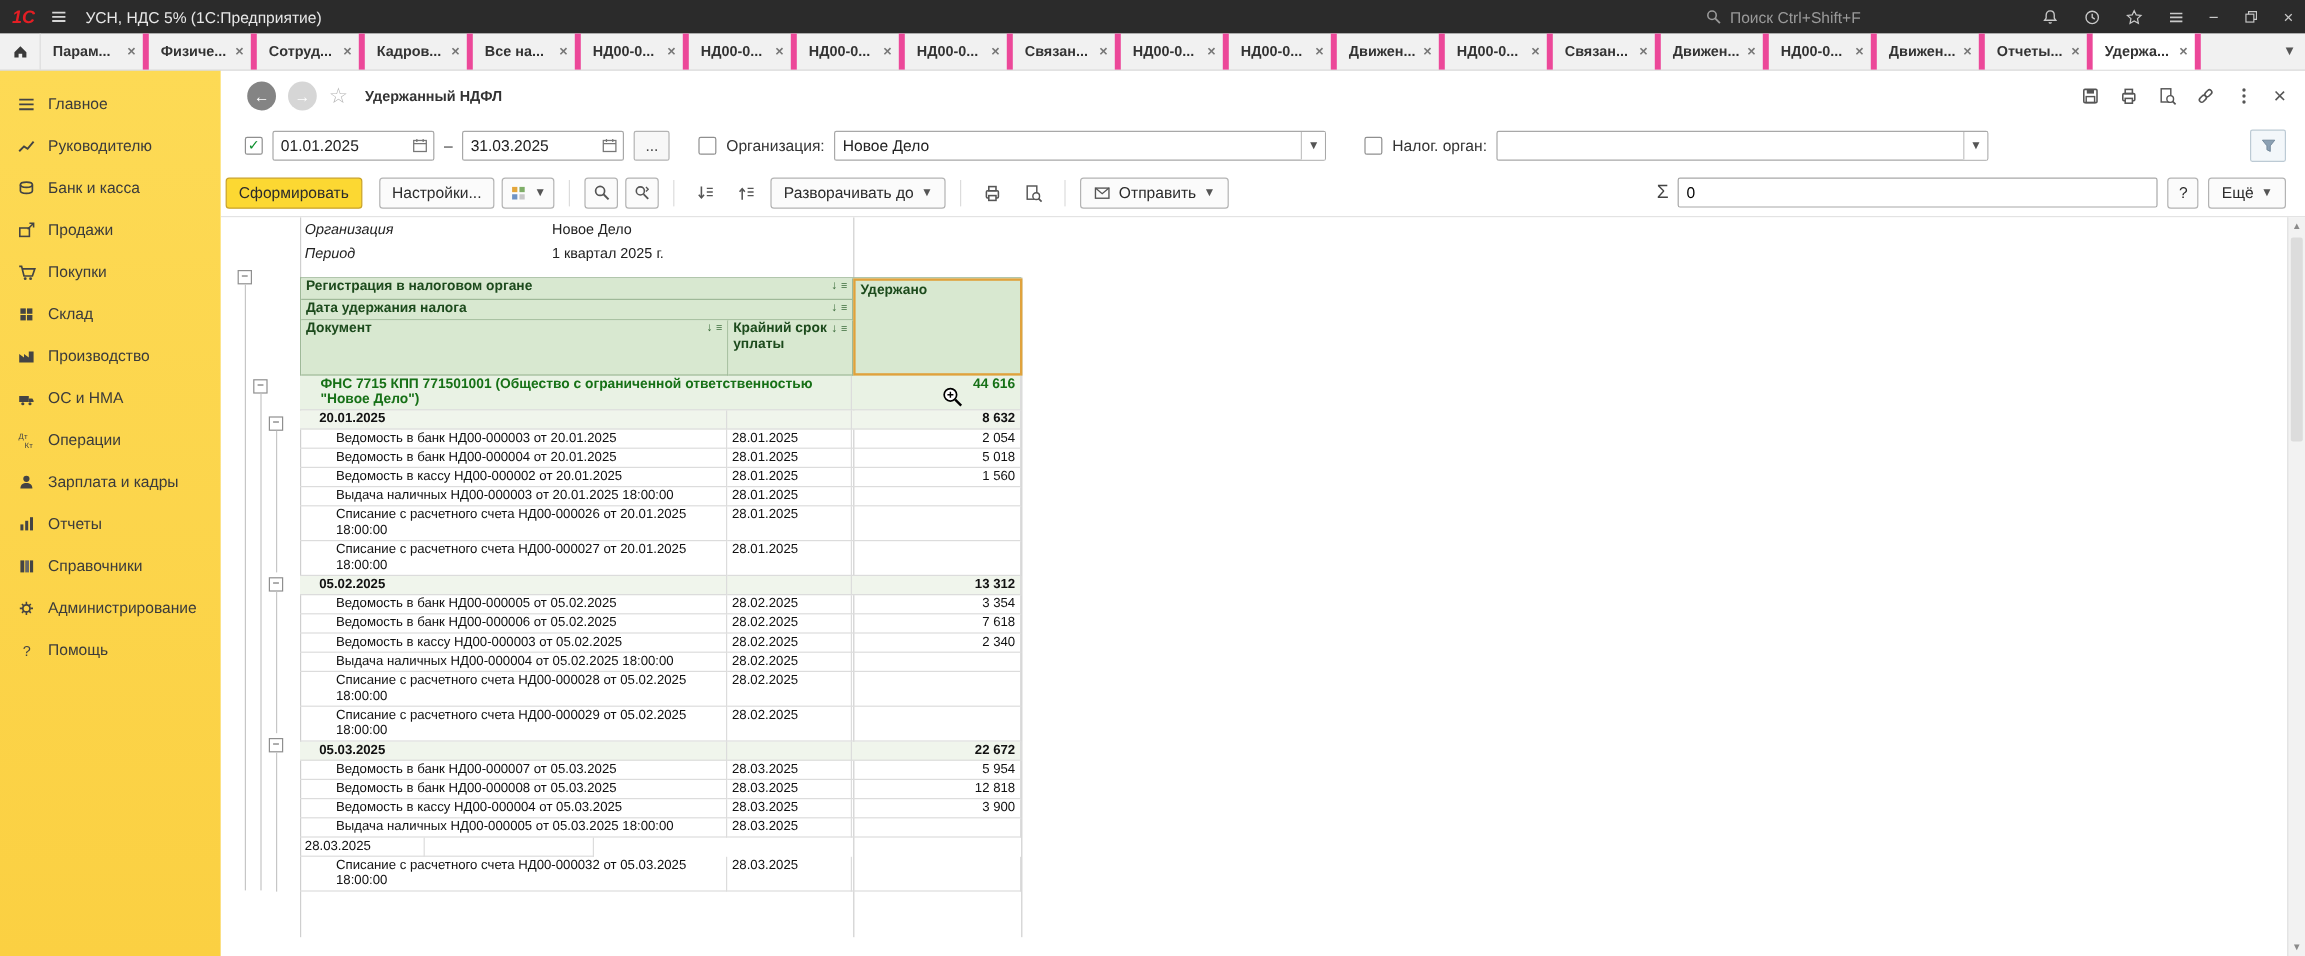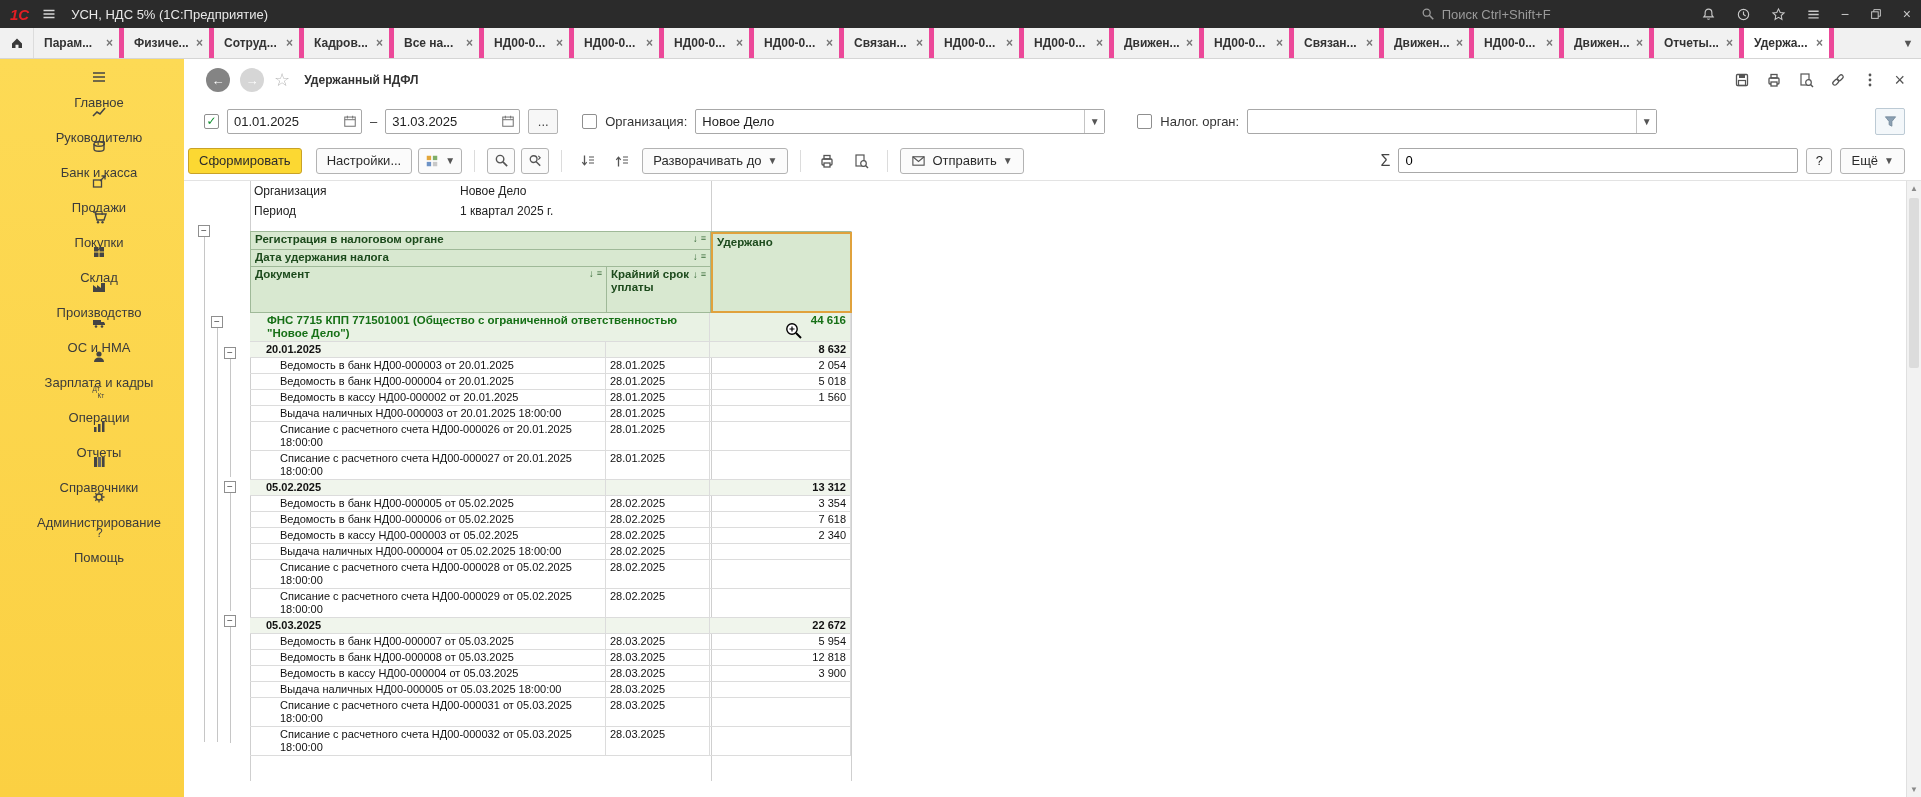--- a/index.html
+++ b/index.html
@@ -19,21 +19,21 @@
   .home-btn { width:34px; display:flex; align-items:center; justify-content:center; border-right:1px solid #dcdcdc; cursor:pointer; }
   .tab { flex:0 0 90px; display:flex; align-items:center; padding:0 6px 0 10px; border-right:5px solid #ec4899; font-size:12px; color:#333; cursor:pointer; background:transparent;font-weight:bold; }
   .tab.active { background:#fff; }
   .tab-label { flex:1; overflow:hidden; white-space:nowrap; }
   .tab-close { margin-left:4px; color:#777; font-size:12px; cursor:pointer; }
   .tab-overflow { margin-left:auto; width:26px; display:flex; align-items:center; justify-content:center; color:#555; cursor:pointer; font-size:11px; }
 
   
   .app { display:flex; height:738px; }
   .sidebar { width:184px; background:linear-gradient(180deg,#fdda55,#fbd042); padding-top:10px; flex-shrink:0; }
-  .side-item { height:35px; display:flex; align-items:center; gap:10px; padding-left:14px; font-size:13px; color:#3b3b3b; cursor:pointer;flex-direction:column; }
+  .side-item { height:35px; display:flex; align-items:center; gap:10px; padding-left:14px; font-size:13px; color:#3b3b3b; cursor:pointer; }
   .side-item svg { flex-shrink:0; }
   .content { flex:1; background:#fff; position:relative; overflow:hidden; }
 
   
   .chead { height:42px; display:flex; align-items:center; padding-left:22px; gap:10px; }
   .nav-btn { width:24px; height:24px; border-radius:50%; display:flex; align-items:center; justify-content:center; font-size:13px; cursor:pointer; }
   .nav-btn.back { background:#848484; color:#fff; }
   .nav-btn.fwd { background:#d6d6d6; color:#fff; }
   .fav-star { color:#b5b5b5; font-size:18px; cursor:pointer; }
   .vtitle { font-size:12px; font-weight:bold; color:#333; margin-left:4px; }
@@ -64,21 +64,21 @@
   .trow-right { margin-left:auto; margin-right:16px; display:flex; gap:8px; align-items:center; }
   .sigma { font-size:16px; color:#444; }
   .sum-in { width:400px; height:25px; border:1px solid #a8a8a8; border-radius:2px; padding:0 6px; font-size:13px; font-family:inherit; }
   .btn.square { width:26px; padding:0; justify-content:center; }
 
   
   .report { position:absolute; top:122px; left:0; right:15px; bottom:0; overflow:hidden; }
   .vl { position:absolute; width:1px; background:#cfcfcf; top:0; height:600px; }
   .rtable { position:absolute; left:66px; top:0; width:601px; font-size:11px; color:#111; }
   .irow { display:flex; height:20px; align-items:center; font-size:12px; color:#222; }
-  .ilab { width:210px; padding-left:4px; }
+  .ilab { width:210px; padding-left:4px;font-style:italic; }
   .rgap { height:10px; }
   .ghead { position:relative; width:601px; border-top:1px solid #9fb998; border-left:1px solid #9fb998; }
   .gc { background:#d8e8d0; border-right:1px solid #9fb998; border-bottom:1px solid #9fb998; color:#1c4a1c; font-weight:bold; font-size:11.5px; padding:1px 4px; position:relative; cursor:pointer; }
   .gh1 { height:18px; width:460px; }
   .gh2 { height:17px; width:460px; }
   .gh3 { height:46px; display:flex; width:460px; }
   .gh3 .gdoc { width:356px; height:46px; }
   .gh3 .gdl { width:104px; height:46px; line-height:13px; }
   .si { float:right; font-size:10px; color:#3a6b3a; margin-left:2px; }
   .si2 { float:right; font-size:9px; color:#3a6b3a; margin-left:3px; }
@@ -300,31 +300,31 @@
       <svg width="16" height="16" viewBox="0 0 16 16">
           <rect x="2" y="6" width="8" height="5" fill="#444"></rect>
           <path d="M10 8h3l1 2v1h-4z" fill="#444"></path>
           <circle cx="5" cy="12.5" r="1.3" fill="#444"></circle>
           <circle cx="11" cy="12.5" r="1.3" fill="#444"></circle>
         </svg>
       <span>ОС и НМА</span>
     </div>
     <div class="side-item">
       <svg width="16" height="16" viewBox="0 0 16 16">
+          <text x="1.5" y="7" font-size="6.5" fill="#444" font-family="sans-serif">Дт</text>
+          <text x="6.5" y="14" font-size="6.5" fill="#444" font-family="sans-serif">Кт</text>
+        </svg>
+      <span>Операции</span>
+    </div>
+    <div class="side-item">
+      <svg width="16" height="16" viewBox="0 0 16 16">
           <circle cx="8" cy="5" r="2.6" fill="#444"></circle>
           <path d="M3 13c0-3 2.2-4.5 5-4.5s5 1.5 5 4.5z" fill="#444"></path>
         </svg>
       <span>Зарплата и кадры</span>
-    </div>
-    <div class="side-item">
-      <svg width="16" height="16" viewBox="0 0 16 16">
-          <text x="1.5" y="7" font-size="6.5" fill="#444" font-family="sans-serif">Дт</text>
-          <text x="6.5" y="14" font-size="6.5" fill="#444" font-family="sans-serif">Кт</text>
-        </svg>
-      <span>Операции</span>
     </div>
     <div class="side-item">
       <svg width="16" height="16" viewBox="0 0 16 16">
           <rect x="3" y="8" width="2.5" height="5" fill="#444"></rect>
           <rect x="7" y="5" width="2.5" height="8" fill="#444"></rect>
           <rect x="11" y="2" width="2.5" height="11" fill="#444"></rect>
         </svg>
       <span>Отчеты</span>
     </div>
     <div class="side-item">
@@ -669,21 +669,20 @@
           <div class="cell cdoc">Ведомость в кассу НД00-000004 от 05.03.2025</div>
           <div class="cell cdl">28.03.2025</div>
           <div class="cell cval">3 900</div>
         </div>
         <div class="rrow">
           <div class="cell cdoc">Выдача наличных НД00-000005 от 05.03.2025 18:00:00</div>
           <div class="cell cdl">28.03.2025</div>
           <div class="cell cval"></div>
         </div>
         <div class="rrow">
-          <div class="cell cdoc">Списание с расчетного счета НД00-000031 от 05.03.2025 18:00:00</div>
           <div class="cell cdl">28.03.2025</div>
           <div class="cell cval"></div>
         </div>
         <div class="rrow">
           <div class="cell cdoc">Списание с расчетного счета НД00-000032 от 05.03.2025 18:00:00</div>
           <div class="cell cdl">28.03.2025</div>
           <div class="cell cval"></div>
         </div>
       </div>
 

